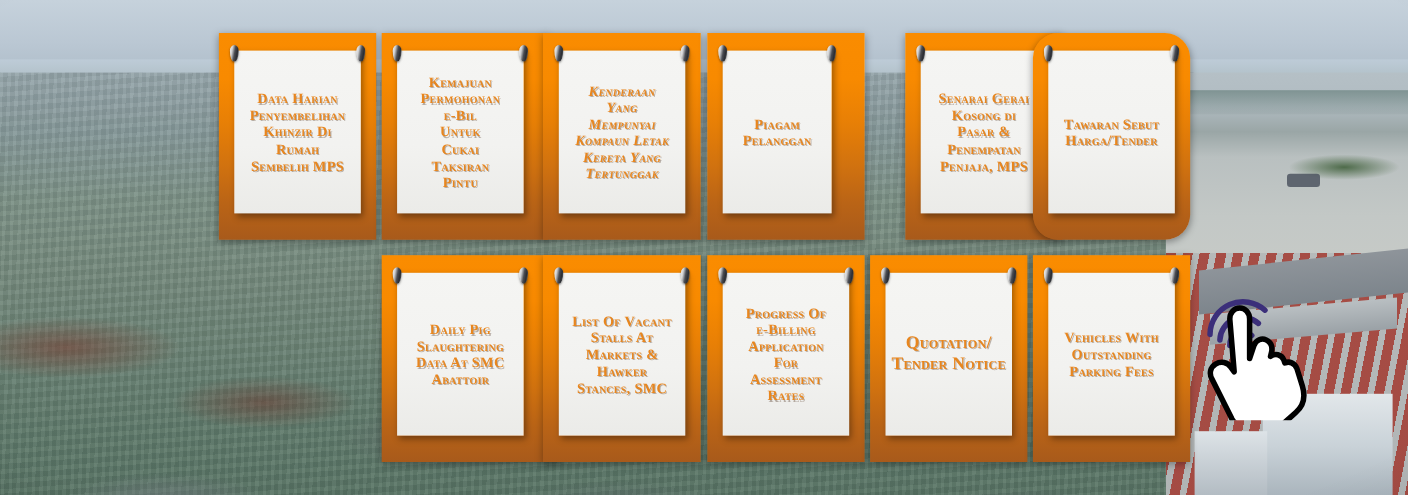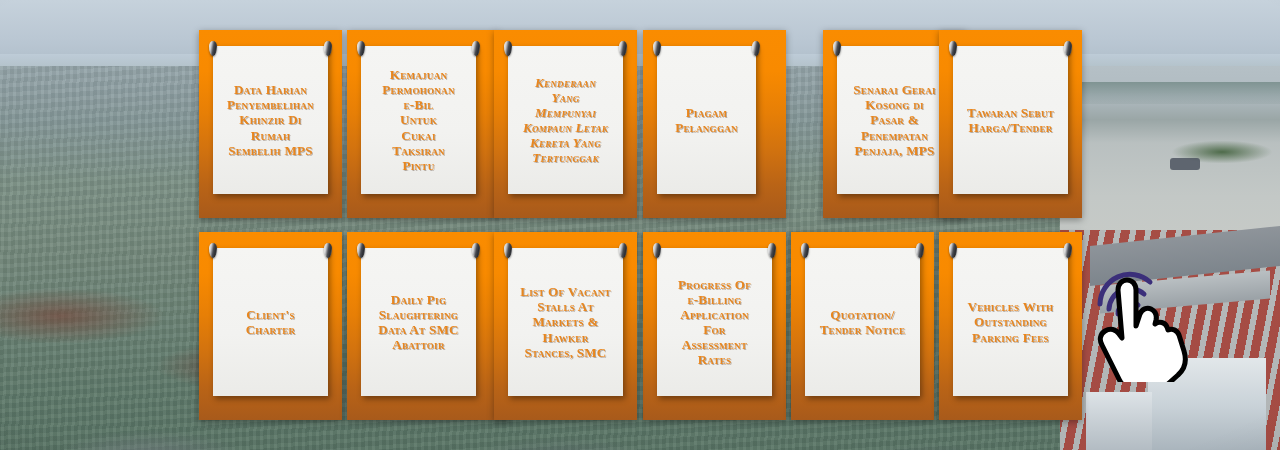--- a/index.html
+++ b/index.html
@@ -236,34 +236,26 @@
         <div class="paper" style="left: 14px; top: 16px; width: 115px; height: 148px;">
           <span class="pin l"></span>
           <span class="pin r"></span>
           <div class="label" style="font-size: 13px;">Senarai Gerai
 Kosong di
 Pasar &amp;
 Penempatan
 Penjaja, MPS</div>
         </div>
       </div>
-      <div class="card" style="left: 939px; top: 30px; width: 143px; height: 188px;">
+      <div class="card" style="left: 939px; top: 30px; width: 143px; height: 188px; border-radius: 23px;">
         <div class="paper" style="left: 14px; top: 16px; width: 115px; height: 148px;">
           <span class="pin l"></span>
           <span class="pin r"></span>
           <div class="label" style="font-size: 13px;">Tawaran Sebut
 Harga/Tender</div>
-        </div>
-      </div>
-      <div class="card" style="left: 199px; top: 232px; width: 143px; height: 188px;">
-        <div class="paper" style="left: 14px; top: 16px; width: 115px; height: 148px;">
-          <span class="pin l"></span>
-          <span class="pin r"></span>
-          <div class="label" style="font-size: 13px;">Client's
-Charter</div>
         </div>
       </div>
       <div class="card" style="left: 347px; top: 232px; width: 163px; height: 188px;">
         <div class="paper" style="left: 14px; top: 16px; width: 115px; height: 148px;">
           <span class="pin l"></span>
           <span class="pin r"></span>
           <div class="label" style="font-size: 13px;">Daily Pig
 Slaughtering
 Data At SMC
 Abattoir</div>
@@ -289,21 +281,21 @@
 Stalls At
 Markets &amp;
 Hawker
 Stances, SMC</div>
         </div>
       </div>
       <div class="card" style="left: 791px; top: 232px; width: 143px; height: 188px;">
         <div class="paper" style="left: 14px; top: 16px; width: 115px; height: 148px;">
           <span class="pin l"></span>
           <span class="pin r"></span>
-          <div class="label" style="font-size: 13px;">Quotation/
+          <div class="label" style="font-size: 16px;">Quotation/
 Tender Notice</div>
         </div>
       </div>
       <div class="card" style="left: 939px; top: 232px; width: 143px; height: 188px;">
         <div class="paper" style="left: 14px; top: 16px; width: 115px; height: 148px;">
           <span class="pin l"></span>
           <span class="pin r"></span>
           <div class="label" style="font-size: 13px;">Vehicles With
 Outstanding
 Parking Fees</div>

